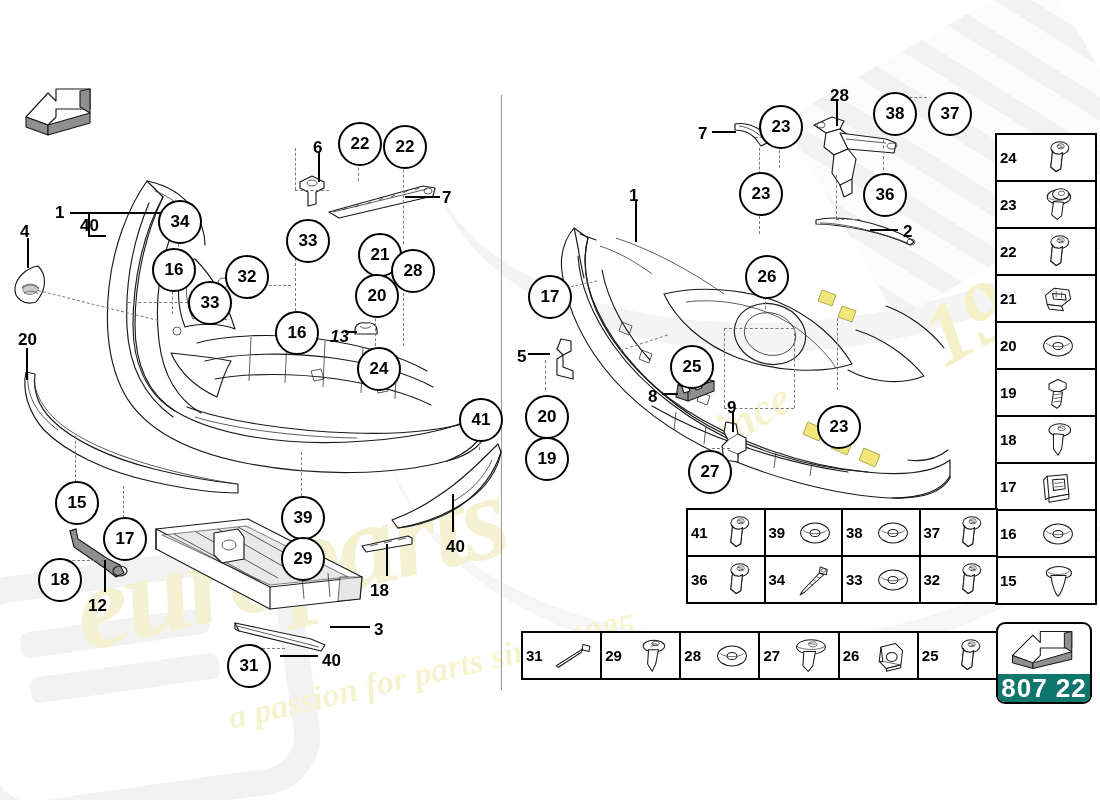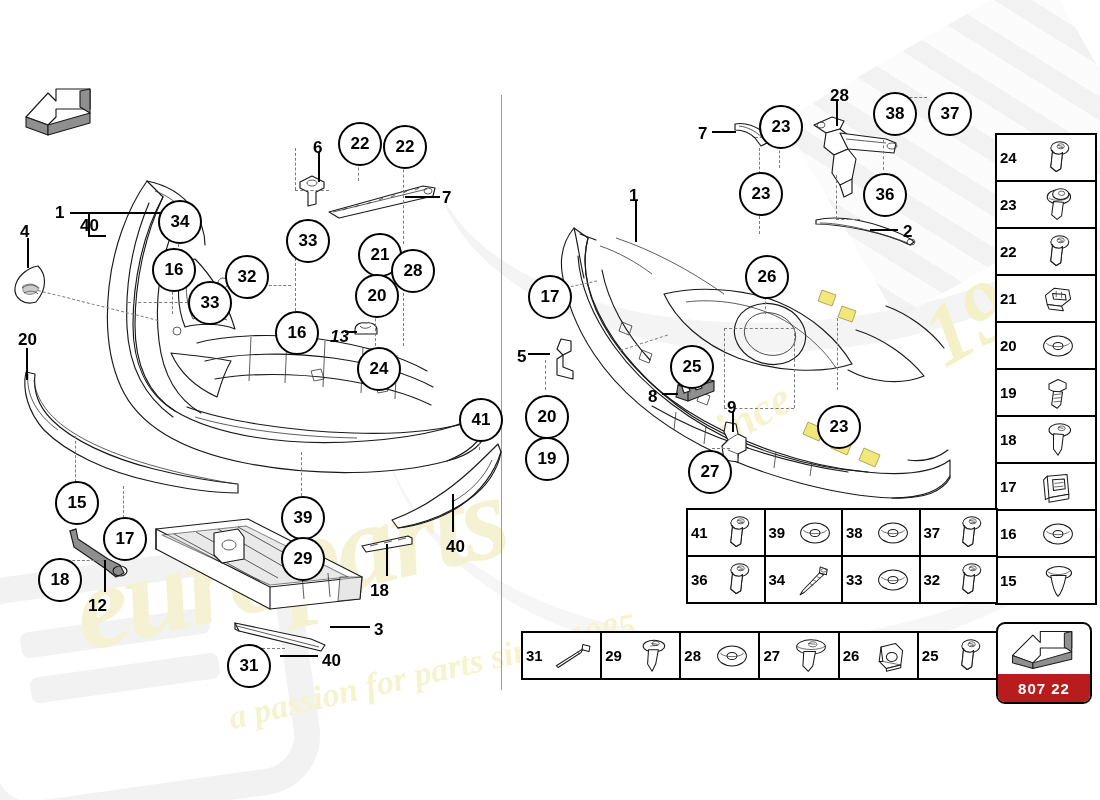--- a/index.html
+++ b/index.html
@@ -77,21 +77,21 @@
               grid-template-columns:repeat(4,1fr);grid-auto-rows:47px;}
   
   #legend-bottom{left:521px;top:631px;width:475px;
                  grid-template-columns:repeat(6,1fr);grid-auto-rows:47px;}
 
   
   #badge{position:absolute;left:996px;top:622px;width:92px;height:78px;
          border:2px solid #000;border-radius:9px;background:#fff;
          overflow:hidden;z-index:8;}
   #badge .bico{height:50px;display:flex;align-items:center;justify-content:center;}
-  #badge .bnum{height:28px;background:#b91c1c;color:#fff;font-size:15px;
+  #badge .bnum{height:28px;background:#0f766e;color:#fff;font-size:26px;
                font-weight:700;display:flex;align-items:center;
                justify-content:center;letter-spacing:1px;}
 
   
   #topmark{position:absolute;left:18px;top:83px;width:80px;height:55px;z-index:8;}
 
   
   .part{position:absolute;z-index:3;}
   .part svg{display:block;overflow:visible;}
   .ln{fill:none;stroke:#1a1a1a;stroke-width:1.15;

